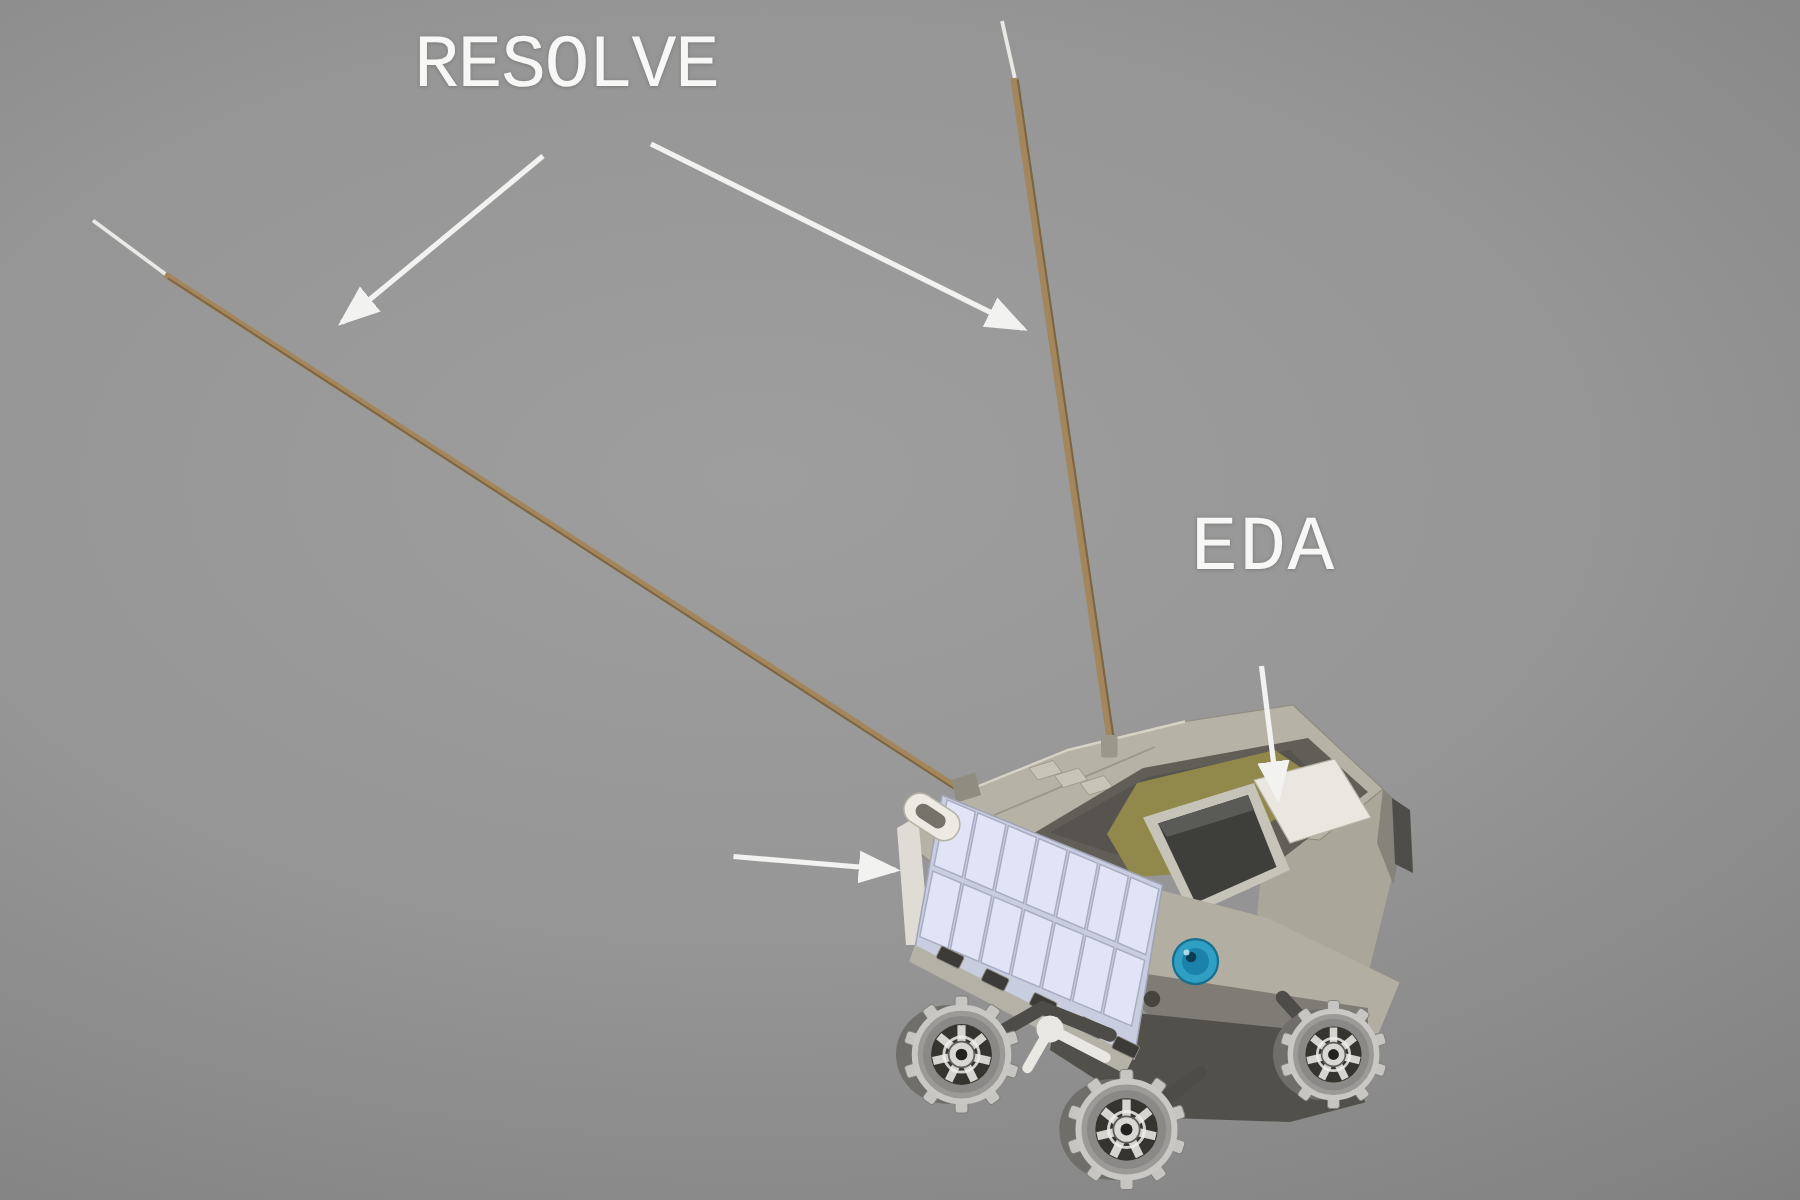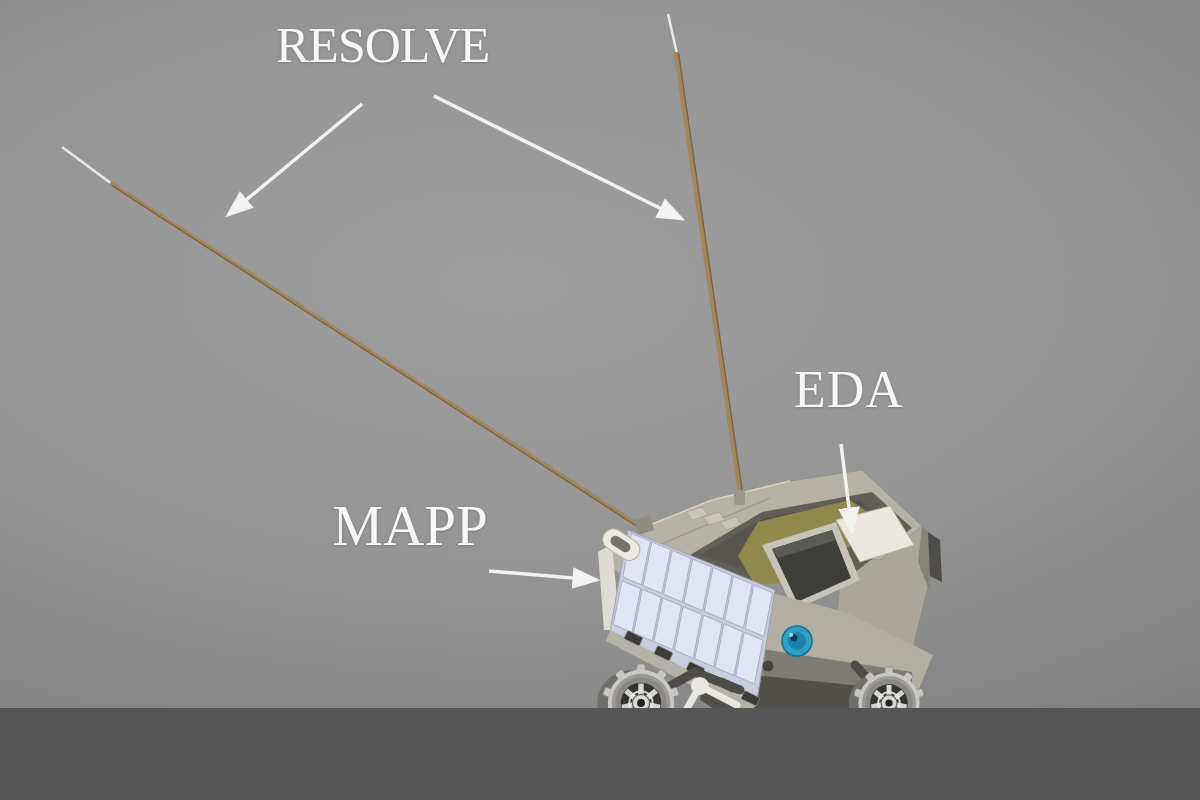--- a/index.html
+++ b/index.html
@@ -1,28 +1,28 @@
 <!DOCTYPE html>
 <html><head>
 <meta charset="utf-8">
 <style>
   html,body{margin:0;padding:0;background:#555;}
   .stage{
-    position:relative;width:1200px;height:708px;overflow:hidden;
+    position:relative;width:1200px;height:800px;overflow:hidden;
     background:radial-gradient(115% 95% at 42% 40%, #9e9e9e 0%, #969696 40%, #858585 72%, #727272 100%);
-    font-family:Liberation Serif, serif;
+    font-family:Liberation Mono, monospace;
   }
   .stage svg{position:absolute;left:0;top:0;}
   .label{
     position:absolute;color:#f7f7f6;
     text-shadow:0 0 3px rgba(120,120,120,0.45), 0 1px 2px rgba(90,90,90,0.35);
     white-space:nowrap;user-select:none;
   }
   #label-resolve{left:276px;top:16px;font-size:50px;letter-spacing:-1px;}
-  #label-eda{left:794px;top:360px;font-size:52px;letter-spacing:1px;}
+  #label-eda{left:794px;top:336px;font-size:52px;letter-spacing:1px;}
   #label-mapp{left:318px;top:482px;width:184px;text-align:center;font-size:57px;line-height:88px;white-space:normal;}
 </style>
 </head>
 <body>
 
 <div class="stage">
 
   <svg width="1200" height="800" viewBox="0 0 1200 800">
     <defs>
       <marker id="ah" markerUnits="strokeWidth" markerWidth="9" markerHeight="8" refX="7" refY="3.5" orient="auto">
@@ -174,15 +174,15 @@
       <line x1="362" y1="104" x2="228" y2="215" marker-end="url(#ah)" stroke="#f2f2f1"></line>
       <line x1="434" y1="96" x2="682" y2="219" marker-end="url(#ah)" stroke="#f2f2f1"></line>
       <line x1="841" y1="444" x2="852" y2="532" marker-end="url(#ah)" stroke="#f2f2f1"></line>
       <line x1="489" y1="571" x2="597" y2="580" marker-end="url(#ah)" stroke="#f2f2f1"></line>
     </g>
   </svg>
 
   <div class="label" id="label-resolve">RESOLVE</div>
   <div class="label" id="label-eda">EDA</div>
   <div class="label" id="label-mapp">
-    <span>MAPP</span><br>
+    <br>
   </div>
 </div>
 
 </body></html>

